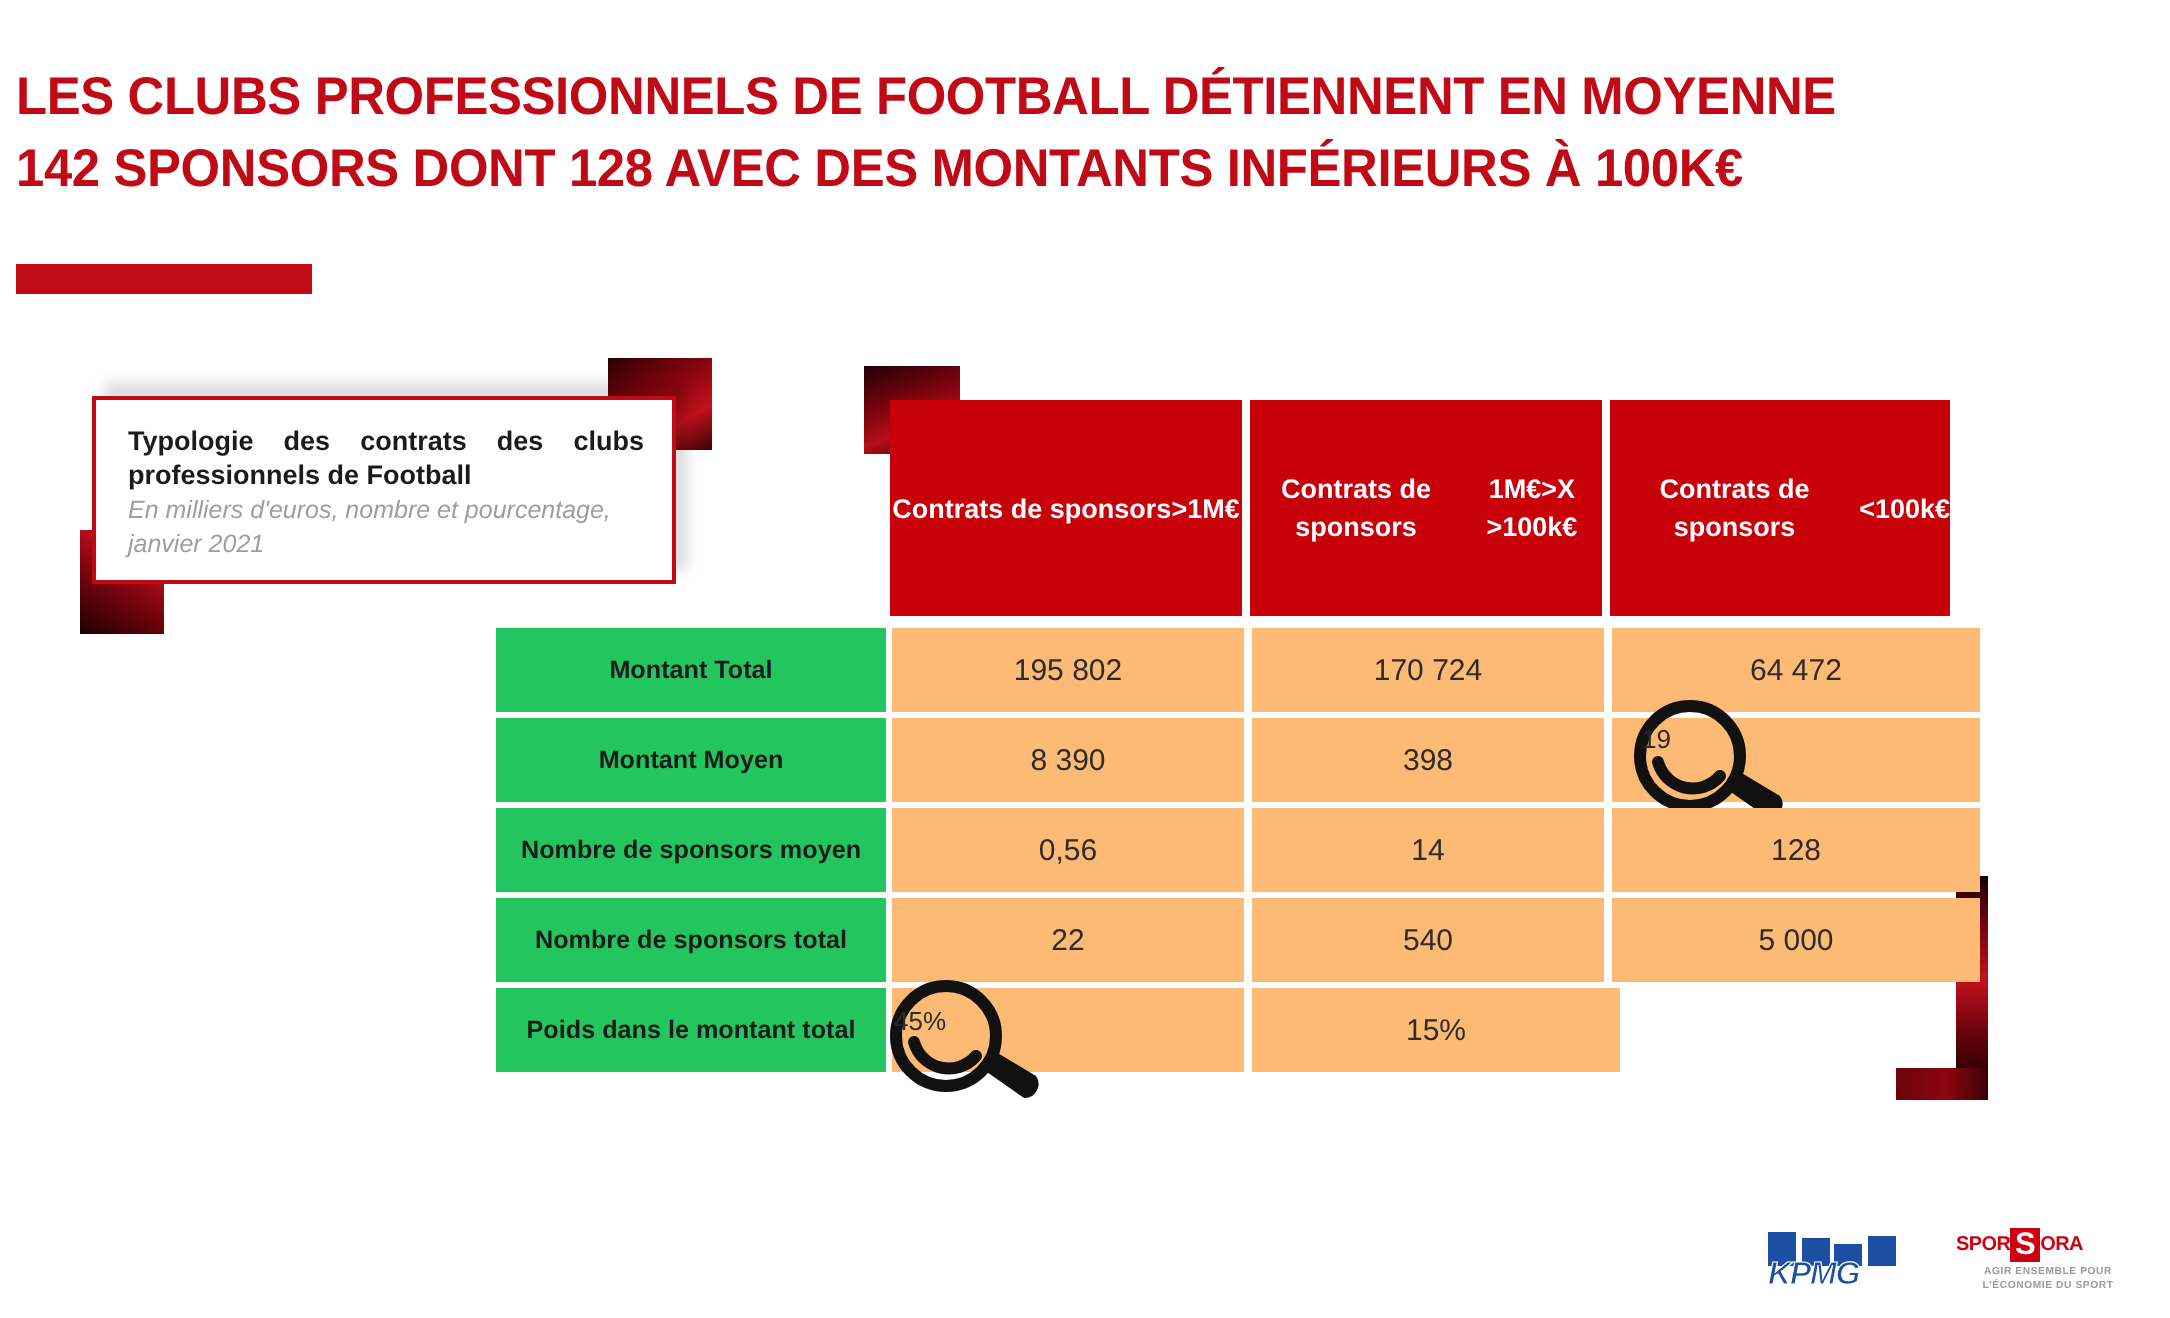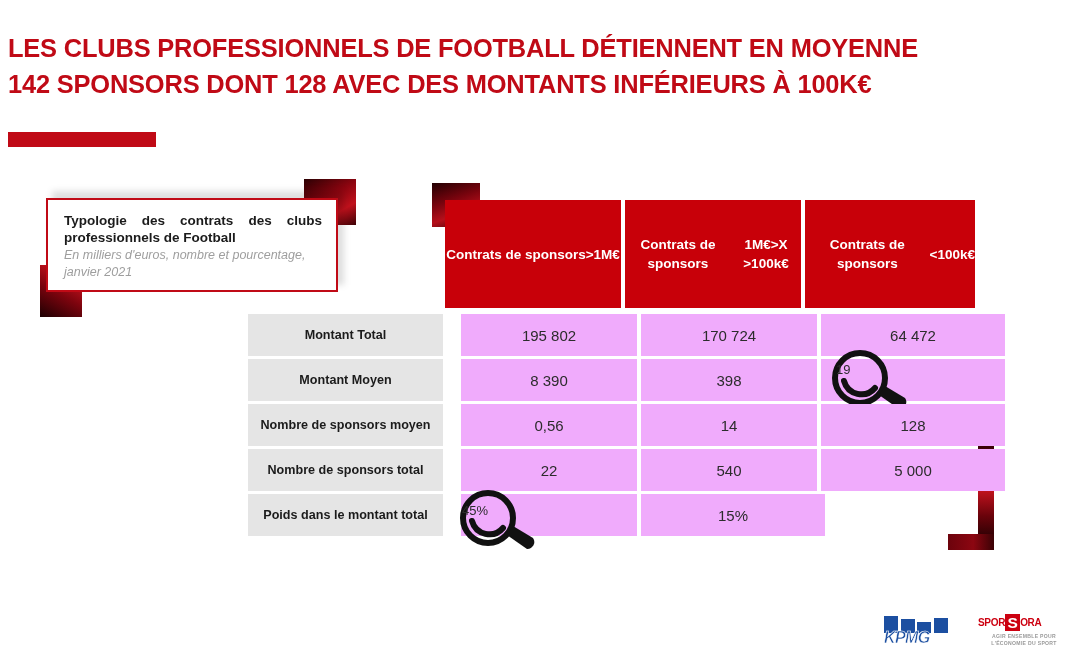--- a/index.html
+++ b/index.html
@@ -88,28 +88,28 @@
     display:flex; flex-direction:row; align-items:center; justify-content:center;
     text-align:center; font-weight:bold; font-size:13.5px; line-height:19px;
   }
   .th:last-child { width:170px; margin-right:0; }
   .th .l2 { display:block; }
 
   .tbody { position:absolute; left:0; top:114px; }
   .trow { display:flex; margin-bottom:3px; }
   .trow:last-child { margin-bottom:0; }
   .tl {
-    width:195px; height:42px; margin-right:18px;
-    background:#e5e5e5; color:#1b1b1b;
+    width:195px; height:42px; margin-right:3px;
+    background:#22c55e; color:#1b1b1b;
     font-weight:bold; font-size:12.6px;
     display:flex; align-items:center; justify-content:center; text-align:center;
   }
   .tc {
     width:176px; height:42px; margin-right:4px;
-    background:#f0abfc; color:#2c2c2c;
+    background:#fdba74; color:#2c2c2c;
     font-size:15px;
     display:flex; align-items:center; justify-content:center;
     position:relative;
   }
   .tc:last-child { width:184px; margin-right:0; }
 
   
   .mag { position:absolute; width:86px; height:62px; pointer-events:none; }
   .mag svg { display:block; overflow:visible; }
   .mag-19 { left:6px; top:-11px; }

